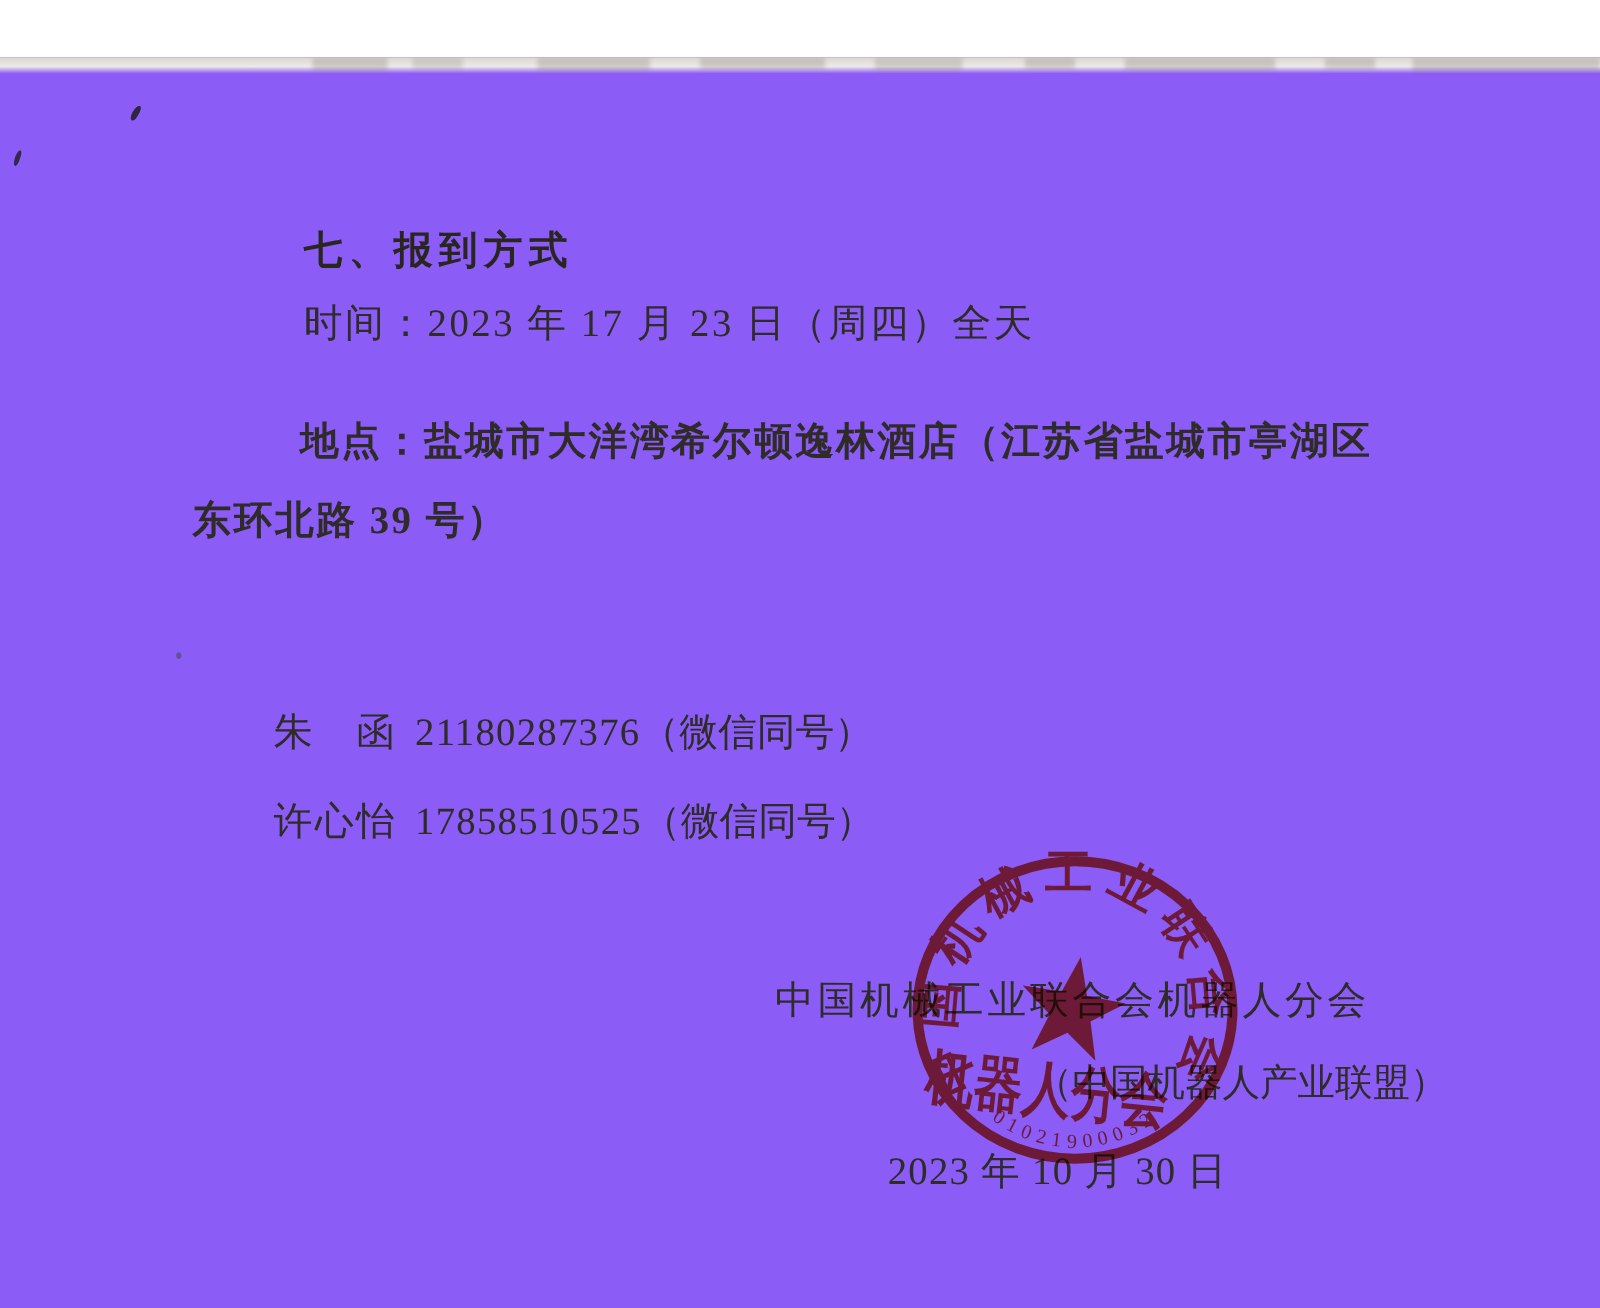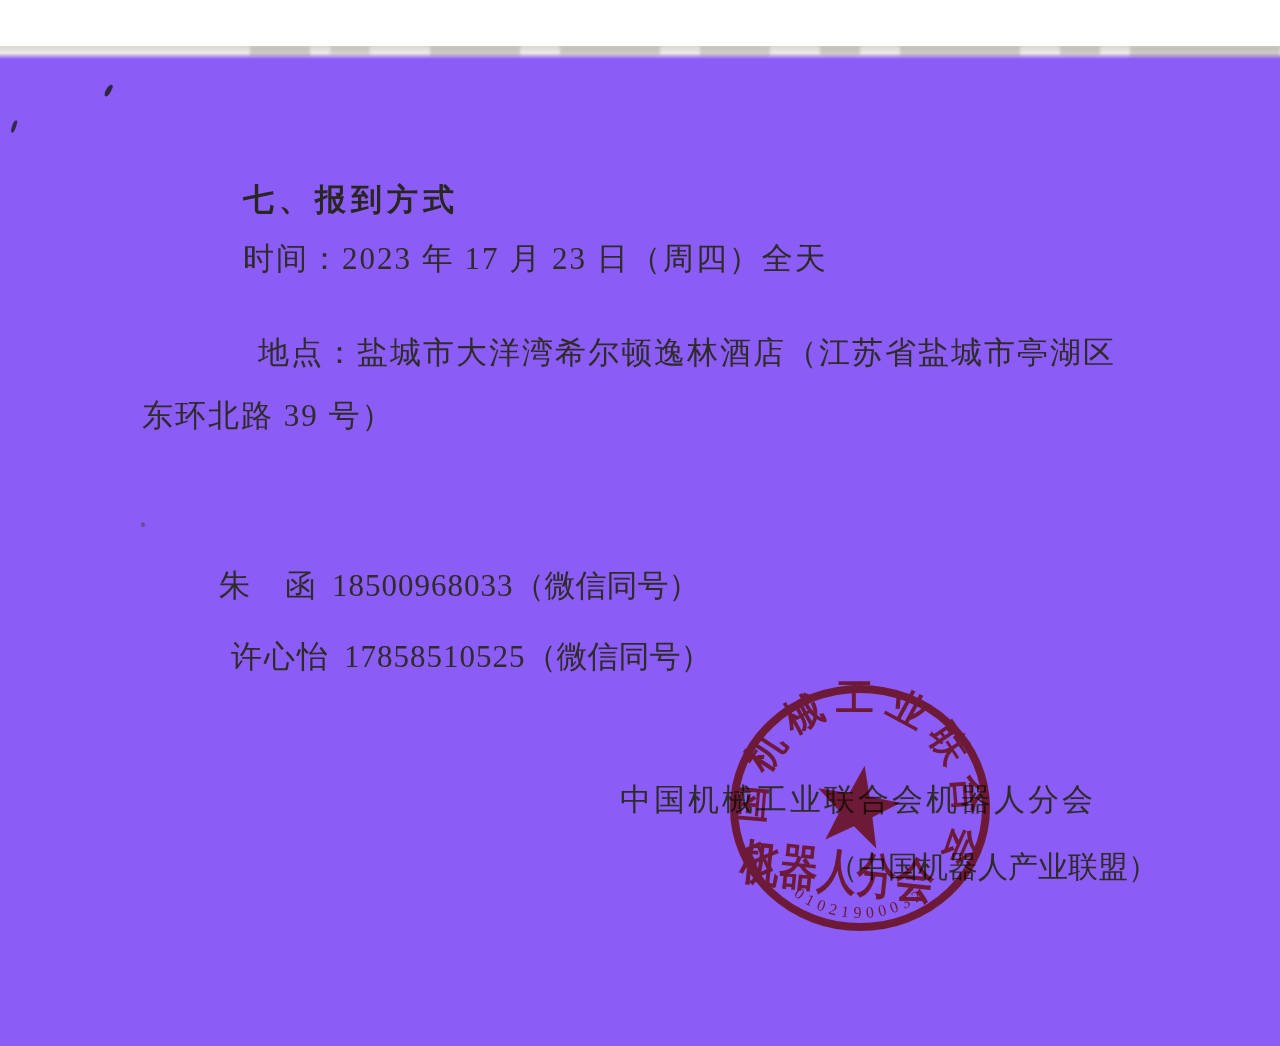--- a/index.html
+++ b/index.html
@@ -23,25 +23,25 @@
   .corner-speck{position:absolute;background:#32404a;border-radius:0 45% 45% 0;}
 
   .line{
     position:absolute;
     font-size:31px;line-height:1.15;letter-spacing:2px;
     white-space:nowrap;color:#2f2b28;
   }
   .heading{font-weight:bold;color:#29251f;}
   .h1{left:243px;top:136px;letter-spacing:5px;}
   .time{left:243px;top:195px;}
-  .loc1{left:258px;top:289px;}
-  .loc2{left:142px;top:352px;}
+  .loc1{left:240px;top:289px;font-weight:bold;}
+  .loc2{left:154px;top:352px;font-weight:bold;}
   .h2{left:223px;top:445px;letter-spacing:2.5px;}
   .contact1{left:219px;top:522px;}
-  .contact2{left:231px;top:593px;}
+  .contact2{left:219px;top:593px;}
   .contact .name{margin-right:14px;letter-spacing:2px;font-family:Liberation Serif, serif;}
   .contact .phone{letter-spacing:1px;}
   .contact .note{letter-spacing:0;}
 
   .sig-line{position:absolute;left:558px;width:600px;text-align:center;}
   .sig1{top:736px;letter-spacing:3px;}
   .sig2{top:804px;font-size:30px;letter-spacing:0;text-align:right;}
   .sigdate{top:873px;left:546px;letter-spacing:1px;}
 
   .stamp{
@@ -68,25 +68,26 @@
   <div class="pen-mark" style="left:106px;top:38px;width:5px;height:13px;transform:rotate(28deg);opacity:.85;"></div>
   <div class="pen-mark" style="left:12px;top:74px;width:4px;height:13px;transform:rotate(18deg);opacity:.8;"></div>
   <div class="ink-dot" style="left:141px;top:476px;width:4px;height:5px;opacity:.55;"></div>
   <div class="corner-speck" style="left:0;top:1026px;width:7px;height:16px;opacity:.85;"></div>
 
   <div class="line heading h1">七、报到方式</div>
   <div class="line time">时间：2023 年 17 月 23 日（周四）全天</div>
   <div class="line loc1">地点：盐城市大洋湾希尔顿逸林酒店（江苏省盐城市亭湖区</div>
   <div class="line loc2">东环北路 39 号）</div>
 
-  <div class="line contact contact1"><span class="name">朱　函</span><span class="phone">18500968033</span><span class="note">（微信同号）</span></div>
+  <div class="line contact contact1"><span class="name">朱　函</span><span class="phone">21180287376</span><span class="note">（微信同号）</span></div>
   <div class="line contact contact2"><span class="name">许心怡</span><span class="phone">17858510525</span><span class="note">（微信同号）</span></div>
 
   <div class="line sig-line sig1">中国机械工业联合会机器人分会</div>
   <div class="line sig-line sig2">（中国机器人产业联盟）</div>
+  <div class="line sig-line sigdate">2023 年 10 月 30 日</div>
 
   <svg class="stamp" viewBox="0 0 300 300" aria-hidden="true">
     <defs>
       <path id="ringArc" d="M 77.9 214.9 A 97 97 0 1 1 222.1 214.9" fill="none"></path>
       <path id="serialArc" d="M 65.7 220.7 A 110 110 0 0 0 234.3 220.7" fill="none"></path>
     </defs>
     <g>
       <ellipse cx="150" cy="150" rx="126" ry="119" fill="none" stroke-width="8" stroke="#c4382a"></ellipse>
       <text font-size="38" font-weight="bold" letter-spacing="10" text-anchor="middle" font-family="Liberation Serif, DejaVu Serif, serif" fill="#c4382a">
         <textPath href="#ringArc" startOffset="50%">中国机械工业联合会</textPath>

